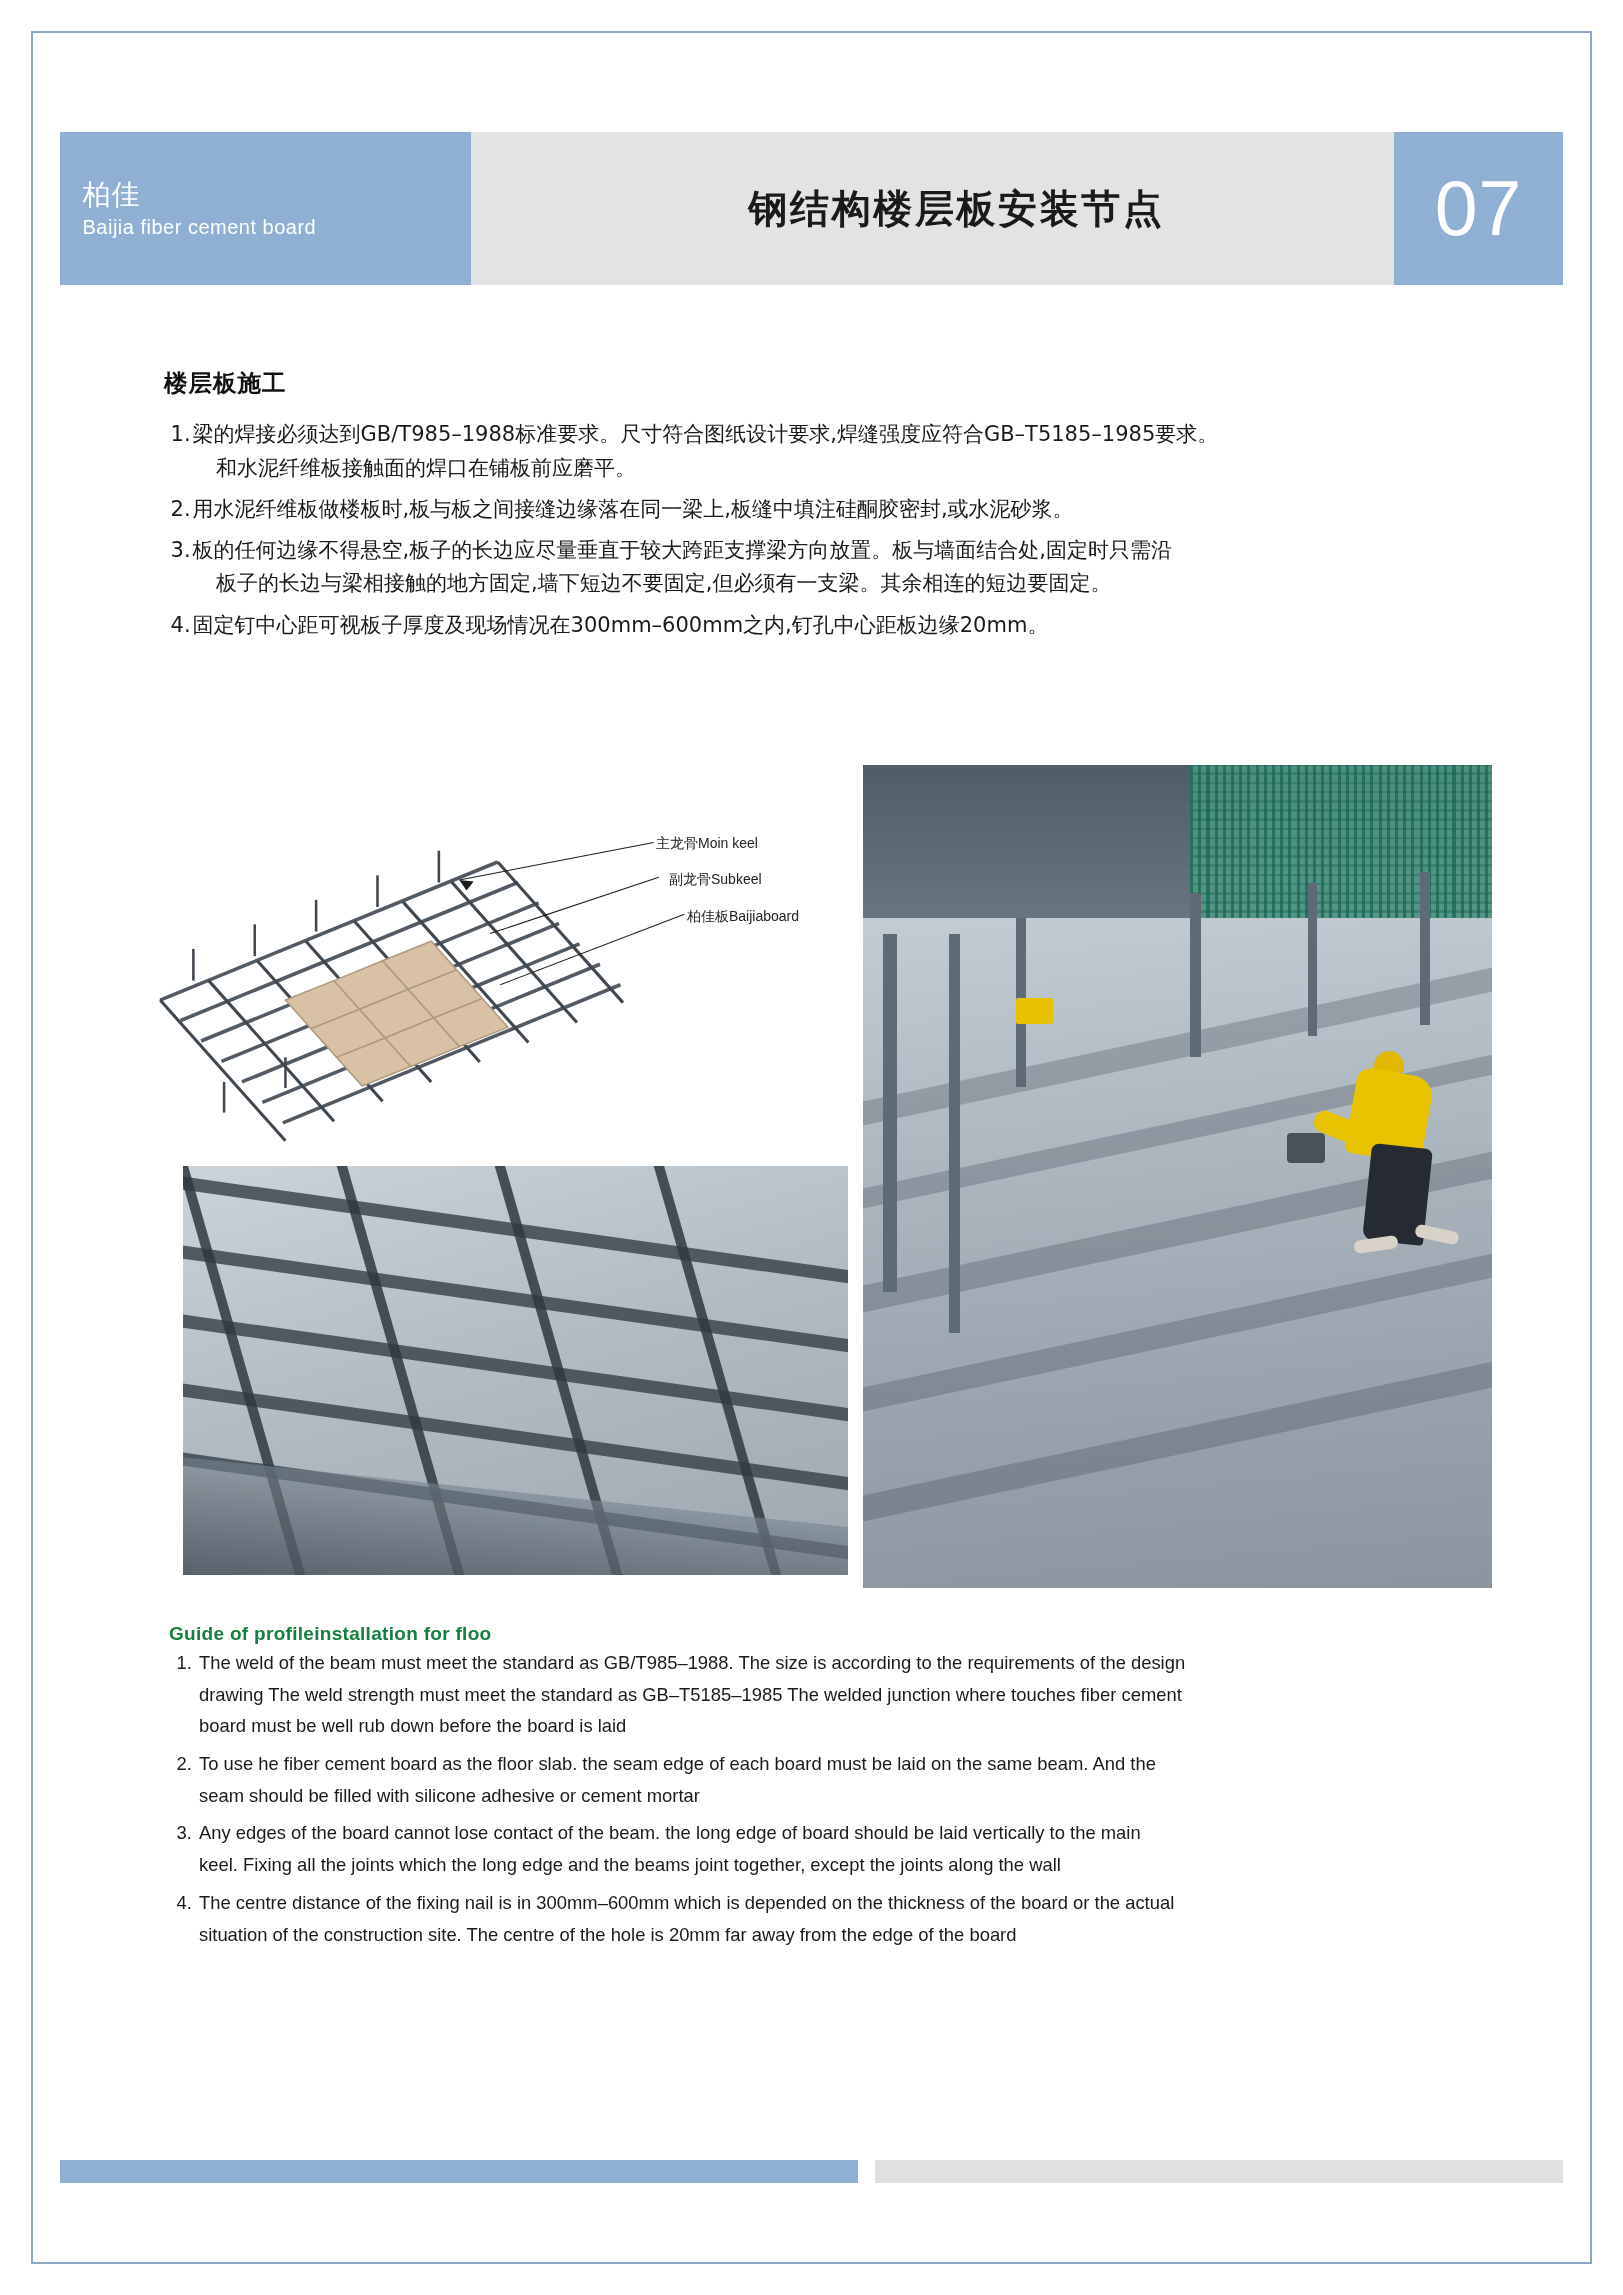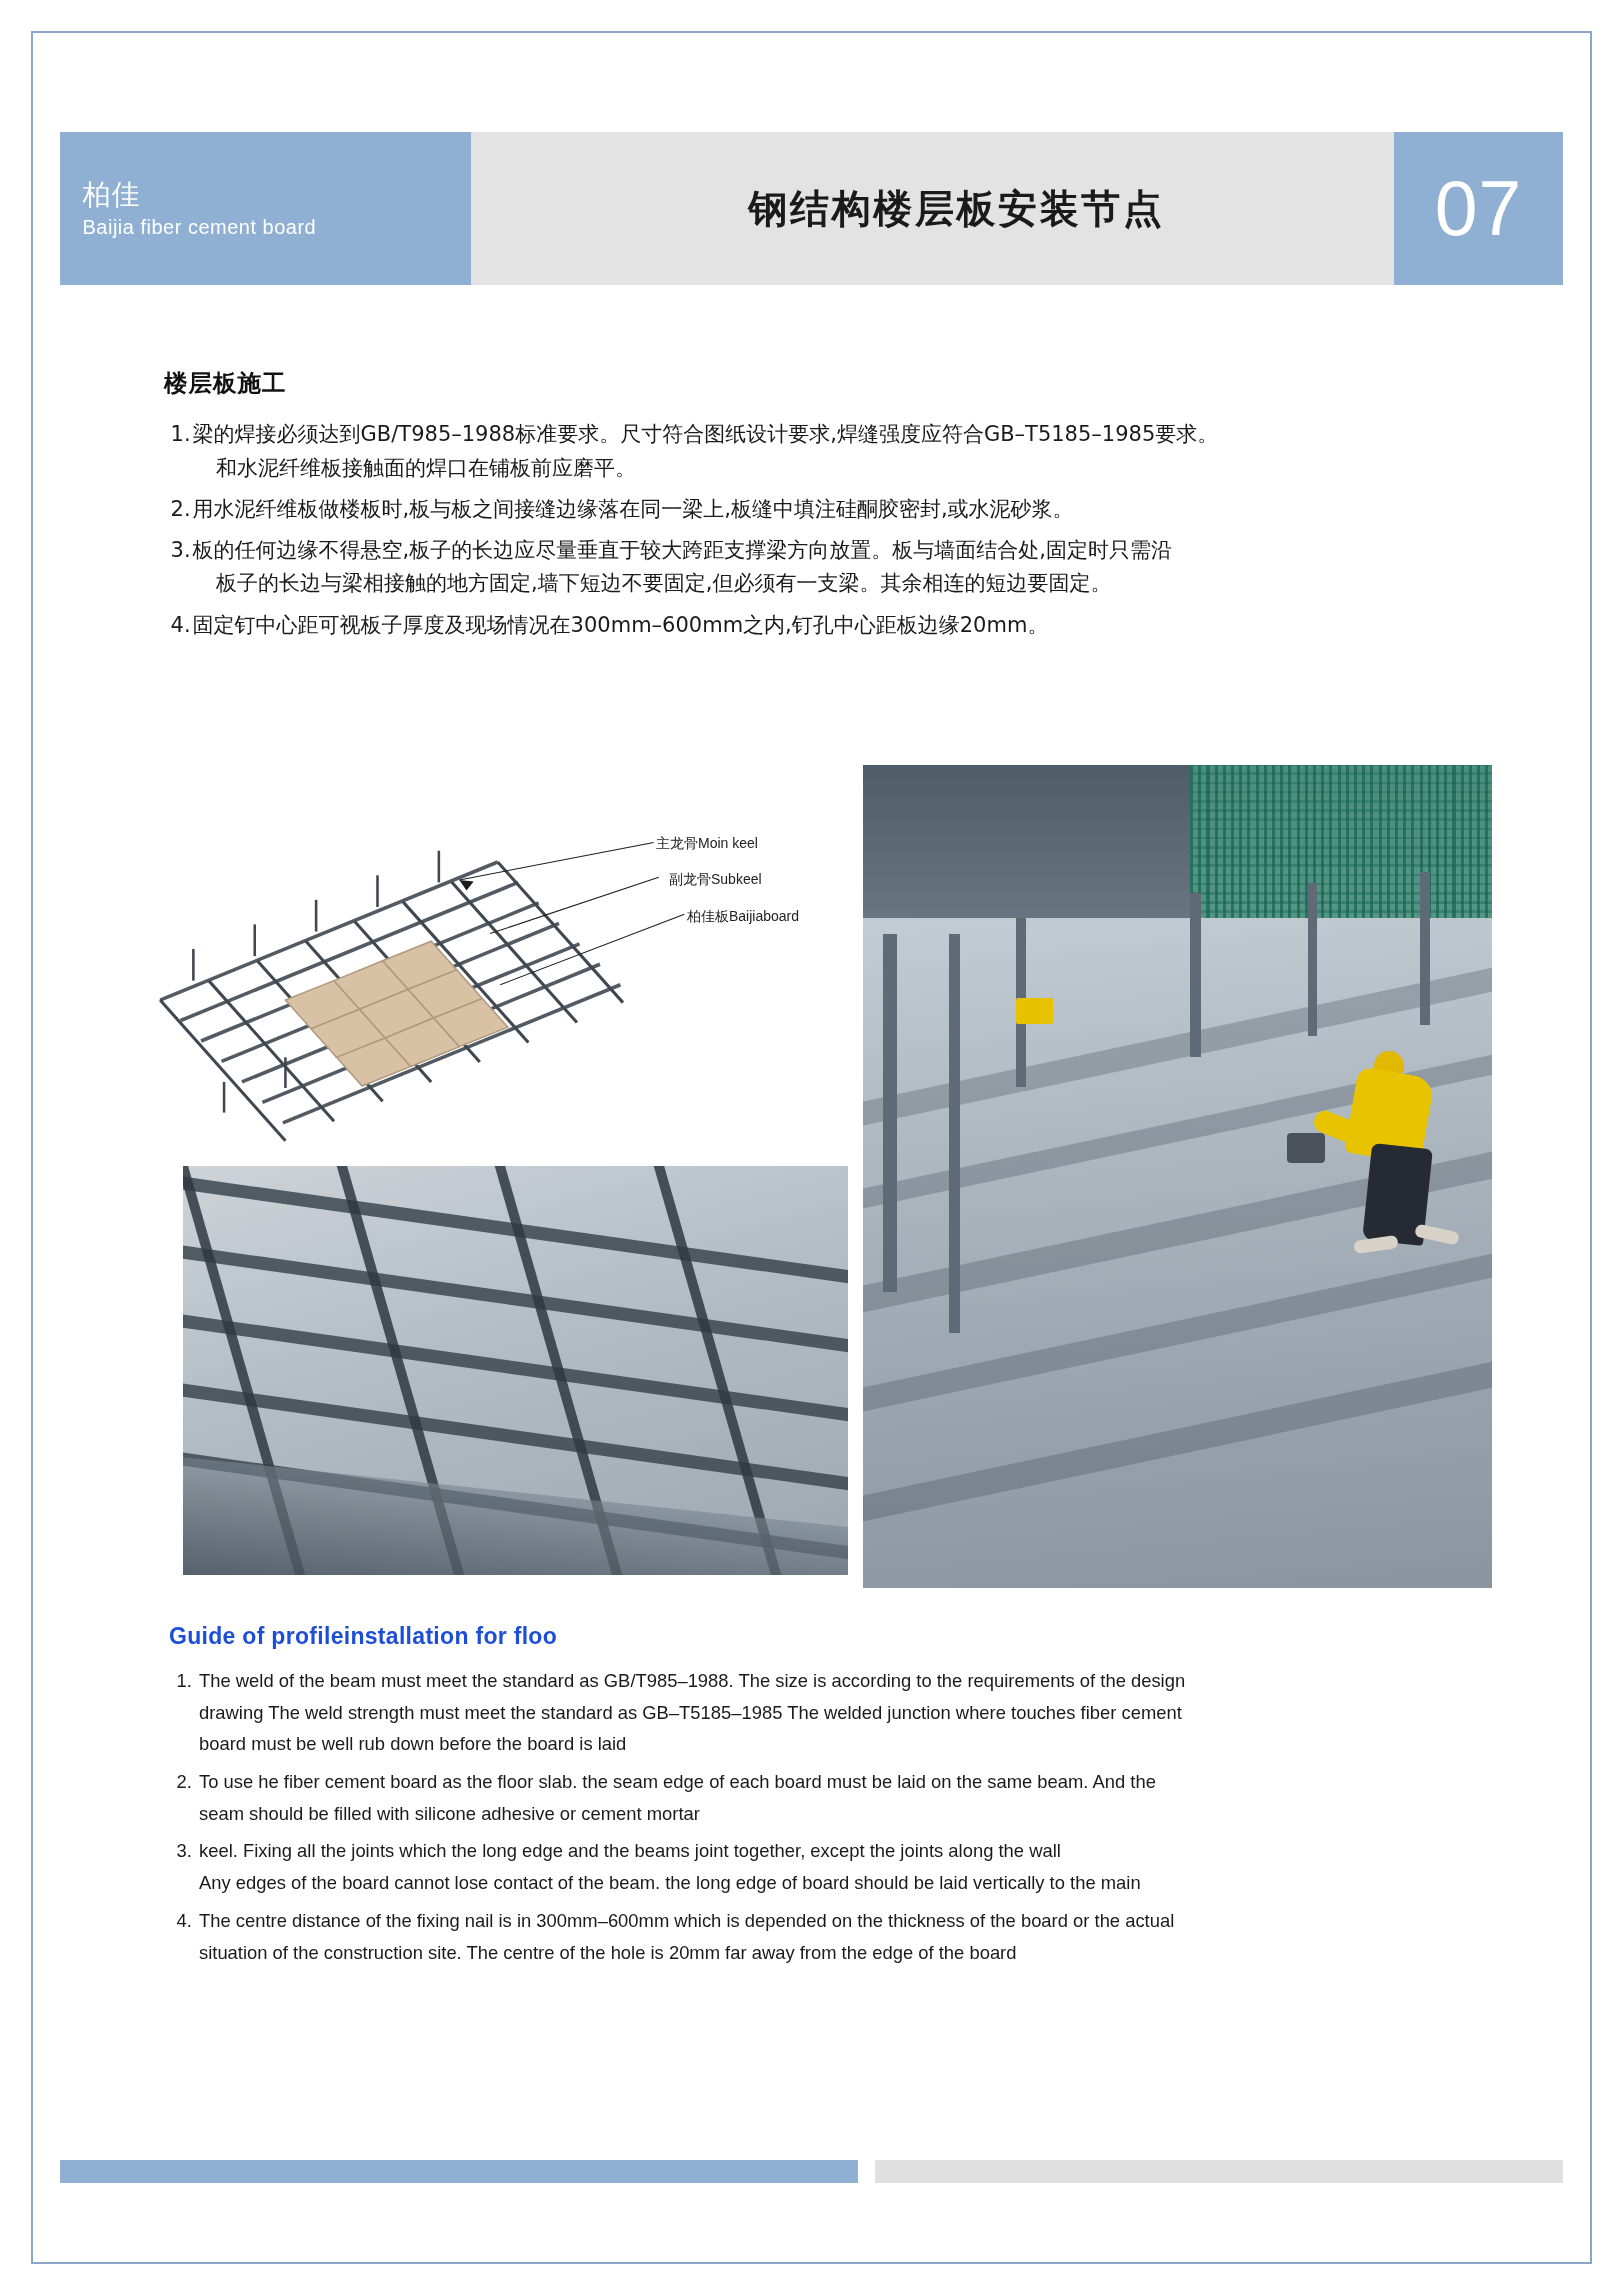--- a/index.html
+++ b/index.html
@@ -262,25 +262,25 @@
   }
 
   
   .en-section {
     position: absolute;
     left: 169px;
     top: 1623px;
     width: 1319px;
   }
   .en-heading {
-    font-size: 23px;
+    font-size: 19px;
     font-weight: bold;
-    color: #1d4ed8;
+    color: #15803d;
     letter-spacing: 0.3px;
-    margin-bottom: 15px;
+    margin-bottom: 2px;
   }
   .en-item {
     display: flex;
     font-size: 18.4px;
     color: #1a1a1a;
     line-height: 1.72;
     margin-bottom: 6.1px;
   }
   .en-num {
     width: 30px;
@@ -485,22 +485,22 @@
       <div class="en-num">2.</div>
       <div class="en-text">
         <div>To use he fiber cement board as the floor slab. the seam edge of each board must be laid on the same beam. And the</div>
         <div>seam should be filled with silicone adhesive or cement mortar</div>
       </div>
     </div>
 
     <div class="en-item">
       <div class="en-num">3.</div>
       <div class="en-text">
+        <div>Any edges of the board cannot lose contact of the beam. the long edge of board should be laid vertically to the main</div>
         <div>keel. Fixing all the joints which the long edge and the beams joint together, except the joints along the wall</div>
-        <div>Any edges of the board cannot lose contact of the beam. the long edge of board should be laid vertically to the main</div>
       </div>
     </div>
 
     <div class="en-item">
       <div class="en-num">4.</div>
       <div class="en-text">
         <div>The centre distance of the fixing nail is in 300mm–600mm which is depended on the thickness of the board or the actual</div>
         <div>situation of the construction site. The centre of the hole is 20mm far away from the edge of the board</div>
       </div>
     </div>

